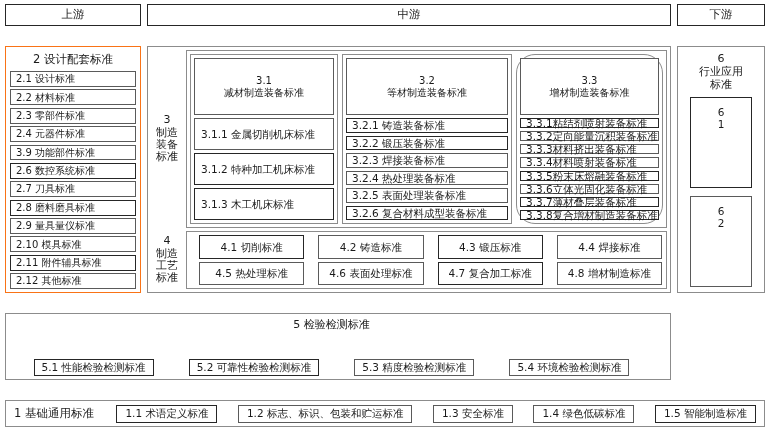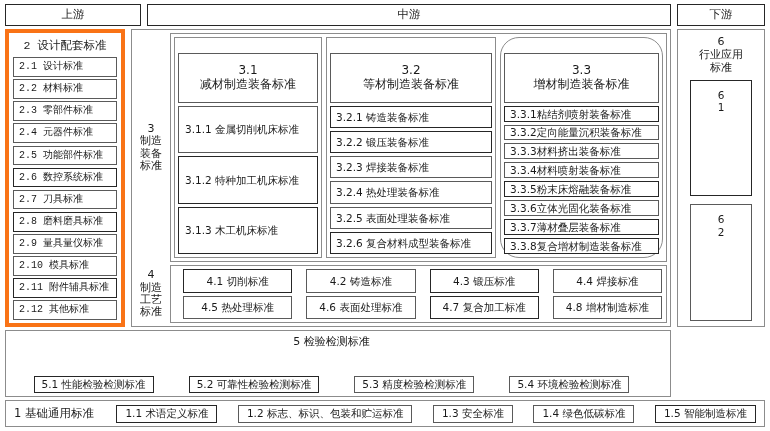--- a/index.html
+++ b/index.html
@@ -17,20 +17,21 @@
   }
 
   .page {
     position: relative;
     width: 770px;
     height: 431px;
     box-sizing: border-box;
     padding: 4px 5px 4px 5px;
     display: flex;
     flex-direction: column;
+    gap: 17px;
   }
 
   
   .bx {
     border: 1px solid #8c8c8c;
     box-shadow: inset 0 0 0 1px #ffffff;
     background: #ffffff;
     box-sizing: border-box;
     display: flex;
     align-items: center;
@@ -57,28 +58,27 @@
   .body-row {
     display: flex;
     gap: 6px;
     margin-top: 3px;
     flex: 1 1 auto;
     min-height: 0;
   }
 
   
   .col-up {
-    width: 120px;
-    border: 4px solid #f97316;
+    width: 136px;
+    border: 1px solid #f97316;
     box-shadow: inset 0 0 0 1px #ffffff;
     box-sizing: border-box;
     padding: 2px 4px 3px 4px;
     display: flex;
     flex-direction: column;
-    font-family: Liberation Mono, monospace;
   }
   .col-up .grp-title {
     text-align: center;
     font-size: 11.5px;
     padding: 3px 0 4px 0;
     white-space: nowrap;
   }
   .up-list {
     display: flex;
     flex-direction: column;
@@ -150,23 +150,22 @@
     flex-direction: column;
     gap: 3px;
     min-width: 0;
   }
   .eq-col.c1 { flex: 0 0 148px; }
   .eq-col.c2 { flex: 0 0 170px; }
   .eq-col.c3 { flex: 1 1 auto; border-radius: 19px; }
 
   .eq-head {
     flex: 0 0 34px;
-    font-size: 12px;
-    padding: 10px;
-    margin-top: 12px;
+    font-size: 10px;
+    padding: 16px;
   }
   .eq-head .l2 { display: block; }
   .eq-item {
     flex: 1 1 0;
     justify-content: flex-start;
     padding-left: 5px;
     font-size: 10.5px;
     min-height: 0;
   }
   .eq-col.c1 .eq-item { padding-left: 6px; }
@@ -294,21 +293,21 @@
 
   <div class="body-row">
 
     <div class="col-up">
       <div class="grp-title">2 设计配套标准</div>
       <div class="up-list">
         <div class="bx mid">2.1 设计标准</div>
         <div class="bx mid">2.2 材料标准</div>
         <div class="bx mid">2.3 零部件标准</div>
         <div class="bx mid">2.4 元器件标准</div>
-        <div class="bx mid">2.5 功能部件标准</div>
+        <div class="bx mid">3.9 功能部件标准</div>
         <div class="bx dark">2.6 数控系统标准</div>
         <div class="bx mid">2.7 刀具标准</div>
         <div class="bx dark">2.8 磨料磨具标准</div>
         <div class="bx mid">2.9 量具量仪标准</div>
         <div class="bx mid">2.10 模具标准</div>
         <div class="bx dark">2.11 附件辅具标准</div>
         <div class="bx mid">2.12 其他标准</div>
       </div>
     </div>
 

